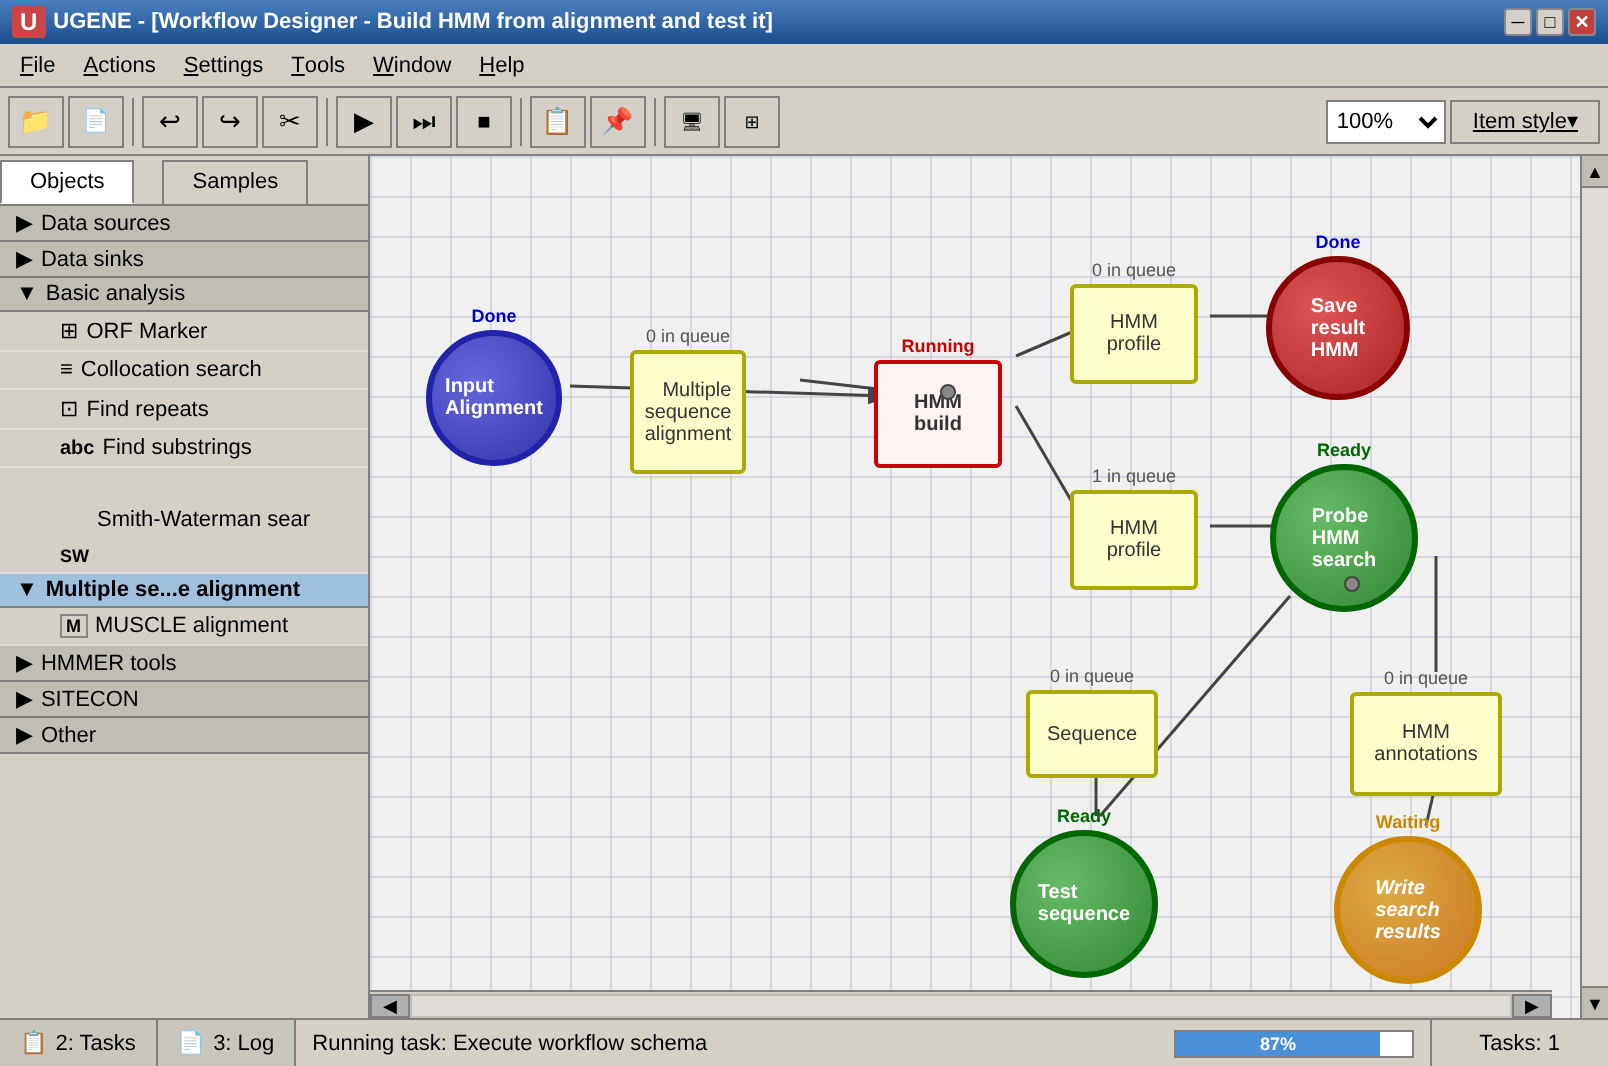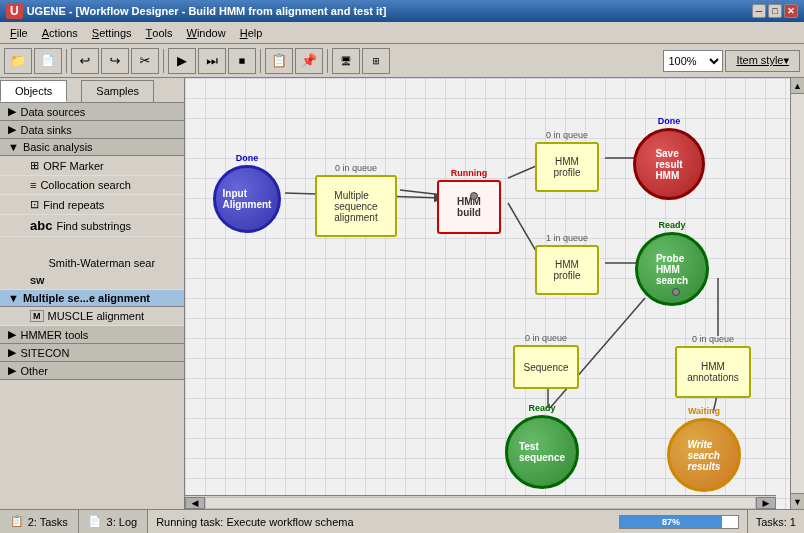--- a/index.html
+++ b/index.html
@@ -198,21 +198,21 @@
       background: white;
       margin-right: 8px;
     }
     .progress-bar-fill {
       height: 100%;
       background: #4a90d9;
       display: flex; align-items: center; justify-content: center;
       font-size: 9px; color: white; font-weight: bold;
     }
     .tasks-label {
-      padding: 0 8px;
+      padding: 0 24px;
       font-size: 11px;
       border-left: 1px solid #808080;
       height: 24px;
       display: flex; align-items: center;
     }
   </style>
 </head>
 <body>
 
 <div class="title-bar">
@@ -293,21 +293,21 @@
       </div>
       <div class="sub-item">
         <span>≡</span>
         <span>Collocation search</span>
       </div>
       <div class="sub-item">
         <span>⊡</span>
         <span>Find repeats</span>
       </div>
       <div class="sub-item">
-        <span style="font-size:13px;font-weight:bold;">abc</span>
+        <span style="font-size:10px;font-weight:bold;">abc</span>
         <span>Find substrings</span>
       </div>
       <div class="sub-item">
         <span style="font-size:9px;font-weight:bold;margin-top:36px;">SW</span>
         <span>Smith-Waterman sear</span>
       </div>
 
       <div class="panel-section-header" style="background:#a0c0e0;font-weight:bold;">
         <span>▼</span>
         <span>Multiple se...e alignment</span>
@@ -367,21 +367,21 @@
 
     <div style="position:absolute;left:28px;top:75px;">
       <div style="font-size:9px;color:#0000cc;font-weight:bold;text-align:center;margin-bottom:2px;">Done</div>
       <div style="width:68px;height:68px;border-radius:50%;border:3px solid #2222aa;background:radial-gradient(circle at 35% 35%,#6666dd,#3333aa);display:flex;flex-direction:column;align-items:center;justify-content:center;color:white;font-size:10px;font-weight:bold;">
         <span>Input<br>Alignment</span>
       </div>
     </div>
 
     <div style="position:absolute;left:130px;top:85px;">
       <div style="font-size:9px;color:#555;text-align:center;margin-bottom:2px;">0 in queue</div>
-      <div style="width:82px;height:62px;border:2px solid #aaaa00;background:#ffffcc;display:flex;align-items:center;justify-content:center;border-radius:3px;font-size:10px;text-align:left;color:#333;">
+      <div style="width:58px;height:62px;border:2px solid #aaaa00;background:#ffffcc;display:flex;align-items:center;justify-content:center;border-radius:3px;font-size:10px;text-align:right;color:#333;">
         <span>Multiple<br>sequence<br>alignment</span>
       </div>
     </div>
 
     <div style="position:absolute;left:252px;top:90px;">
       <div style="font-size:9px;color:#cc0000;font-weight:bold;text-align:center;margin-bottom:2px;">Running</div>
       <div style="width:64px;height:54px;border:2px solid #cc0000;background:#fff4f4;display:flex;align-items:center;justify-content:center;border-radius:3px;font-size:10px;text-align:center;color:#333;font-weight:bold;">
         <span>HMM<br>build</span>
       </div>
     </div>

